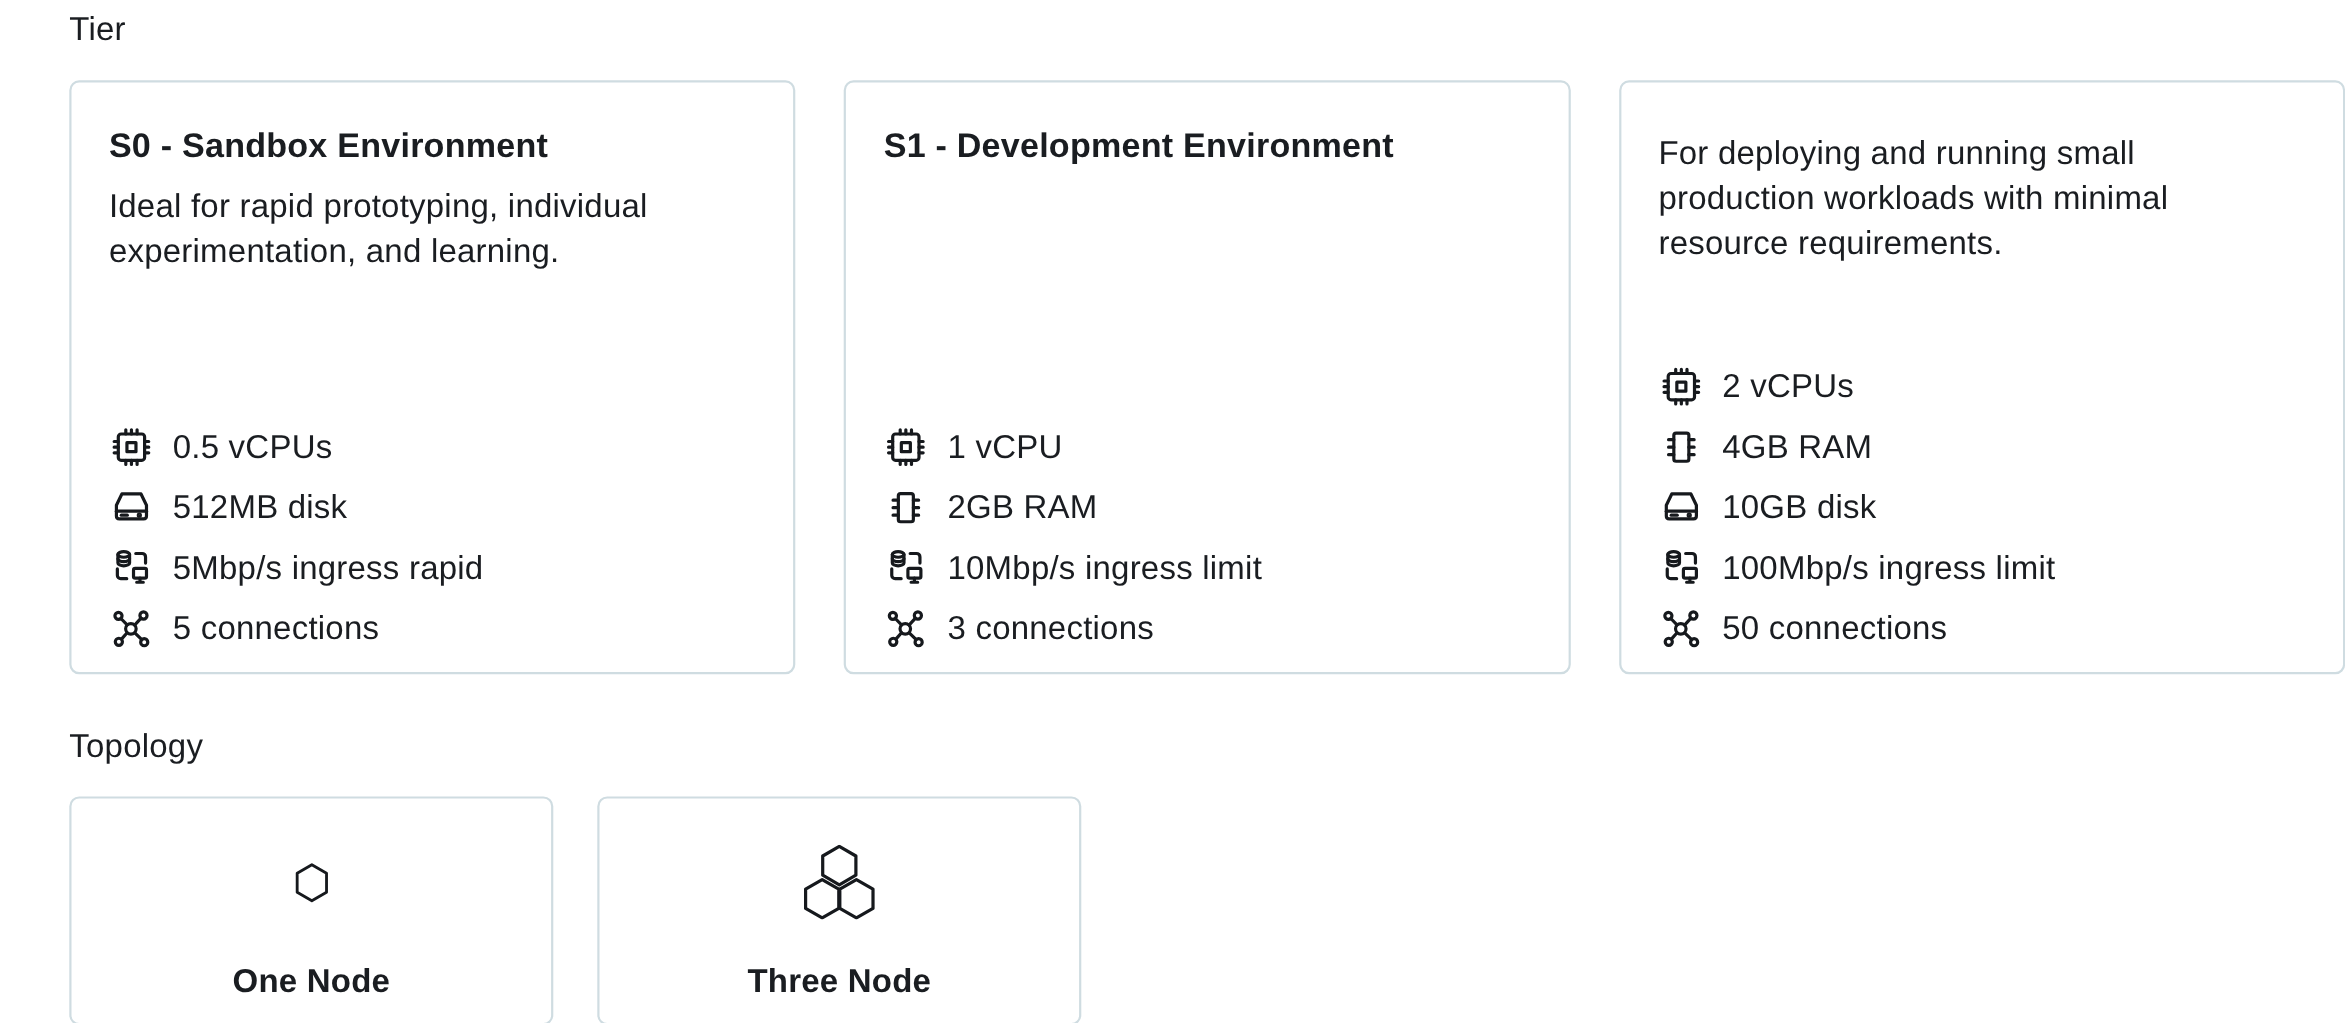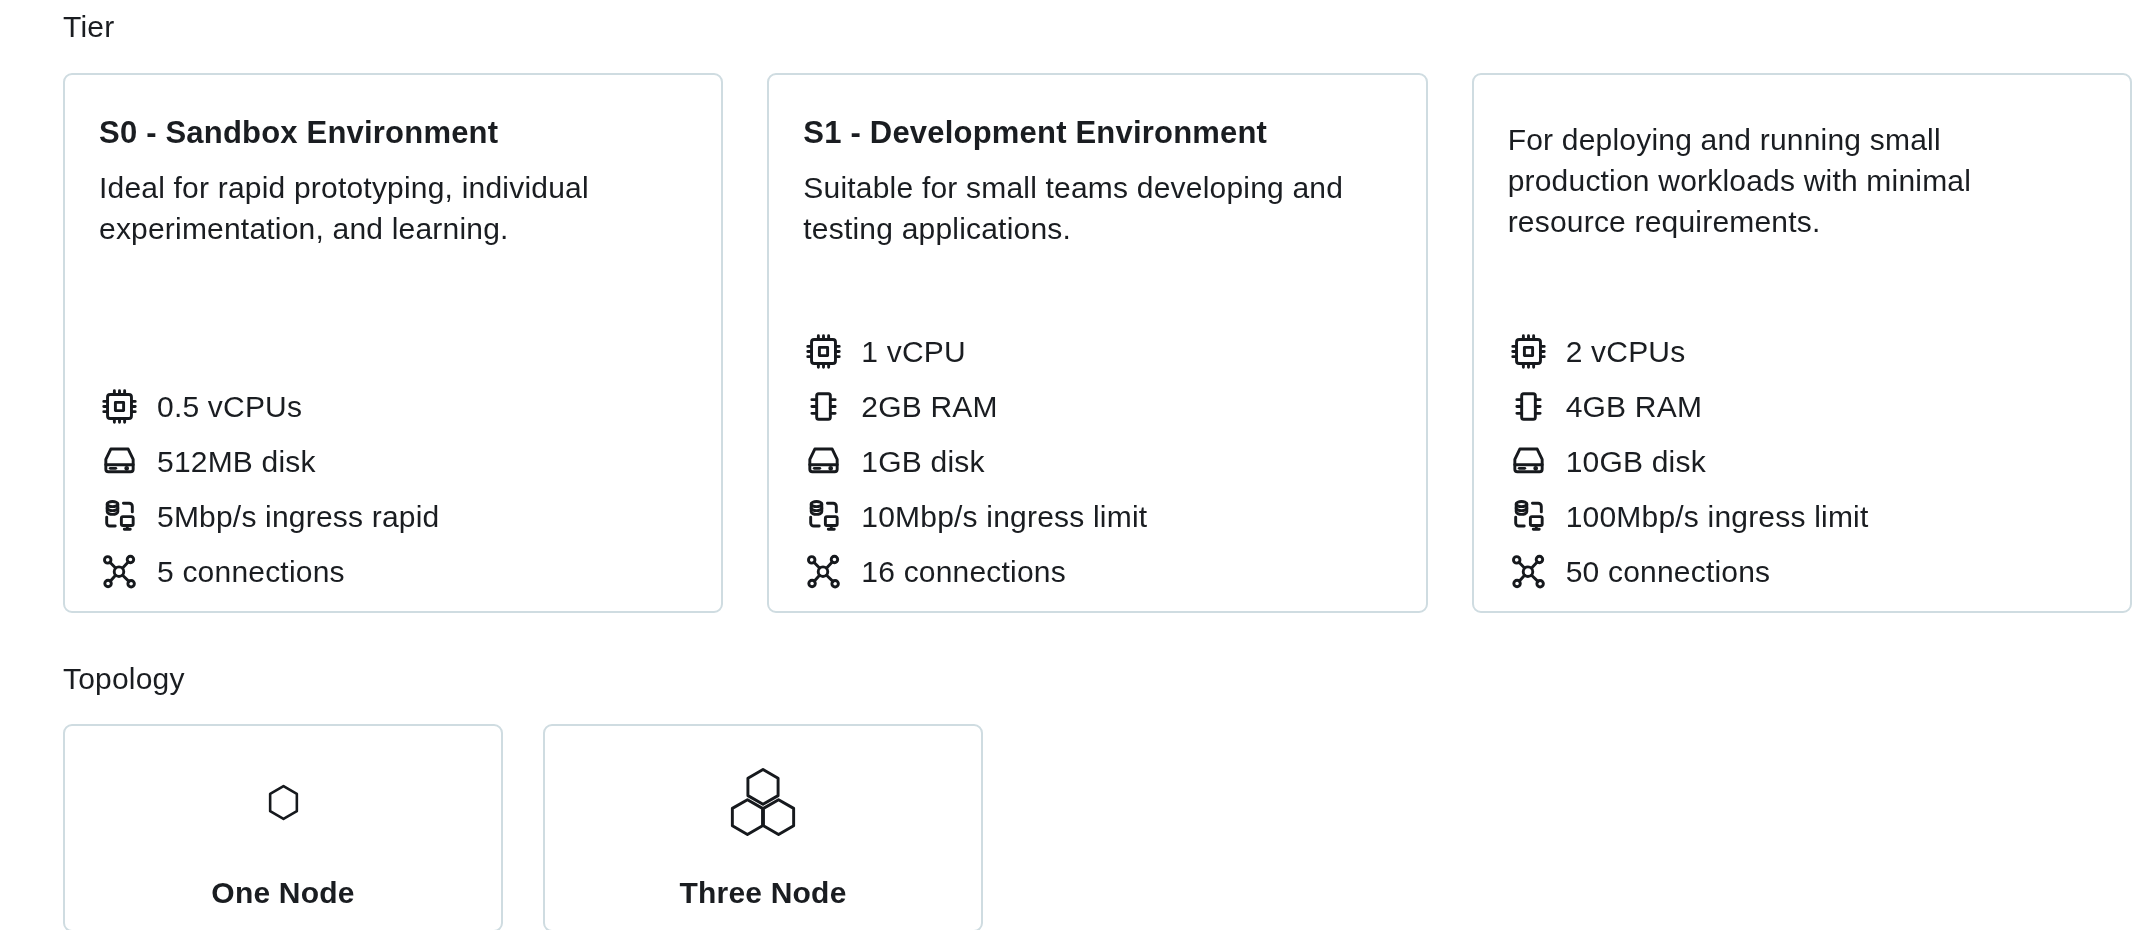--- a/index.html
+++ b/index.html
@@ -119,51 +119,39 @@
        <circle cx="18.8" cy="19.2" r="1.9"></circle>
        <path d="M9.7 10 6.4 6.6M13.7 10.1l3.4-3.7M9.7 14.2l-3 3.4M13.8 14.2l3.7 3.6"></path>
      </svg>
             </span>
             <span class="spec-text">5 connections</span>
           </div>
         </div>
       </div>
       <div class="tier-card">
         <div class="tier-title">S1 - Development Environment</div>
-        <div class="tier-desc">Suitable for small teams developing and testing applications.</div>
         <div class="spec-list">
           <div class="spec-row">
             <span class="spec-icon">
               <svg viewBox="0 0 24 24" fill="none" stroke="#16191d" stroke-width="1.7" stroke-linecap="round" stroke-linejoin="round">
        <rect x="5" y="5" width="14" height="14" rx="1.5"></rect>
        <rect x="9.6" y="9.6" width="4.8" height="4.8"></rect>
        <path d="M9 2.8V5M12 2.8V5M15 2.8V5M9 19v2.2M12 19v2.2M15 19v2.2M2.8 9H5M2.8 12H5M2.8 15H5M19 9h2.2M19 12h2.2M19 15h2.2"></path>
      </svg>
             </span>
             <span class="spec-text">1 vCPU</span>
           </div>
           <div class="spec-row">
             <span class="spec-icon">
               <svg viewBox="0 0 24 24" fill="none" stroke="#16191d" stroke-width="1.7" stroke-linecap="round" stroke-linejoin="round">
        <rect x="8" y="4.5" width="8" height="15" rx="1.2"></rect>
        <path d="M5.2 8H8M5.2 12H8M5.2 16H8M16 8h2.8M16 12h2.8M16 16h2.8"></path>
      </svg>
             </span>
             <span class="spec-text">2GB RAM</span>
-          </div>
-          <div class="spec-row">
-            <span class="spec-icon">
-              <svg viewBox="0 0 24 24" fill="none" stroke="#16191d" stroke-width="1.7" stroke-linecap="round" stroke-linejoin="round">
-       <path d="M6.9 4.7h10.2l2.9 6v5.8q0 1.5-1.5 1.5H5.5Q4 18 4 16.5v-5.8z"></path>
-       <path d="M4 13.9h16"></path>
-       <path d="M6.6 16h3.2"></path>
-       <circle cx="16.2" cy="16" r="0.55" fill="#16191d"></circle>
-     </svg>
-            </span>
-            <span class="spec-text">1GB disk</span>
           </div>
           <div class="spec-row">
             <span class="spec-icon">
               <svg viewBox="0 0 24 24" fill="none" stroke="#16191d" stroke-width="1.7" stroke-linecap="round" stroke-linejoin="round">
        <ellipse cx="7.9" cy="4.7" rx="3.1" ry="1.5"></ellipse>
        <path d="M4.8 4.7v4.5c0 .85 1.4 1.55 3.1 1.55s3.1-.7 3.1-1.55V4.7"></path>
        <path d="M4.8 7c0 .85 1.4 1.55 3.1 1.55S11 7.85 11 7"></path>
        <path d="M14.3 4.2h3.4a1.8 1.8 0 0 1 1.8 1.8v3.3"></path>
        <path d="M4.5 12.4v3.4a1.8 1.8 0 0 0 1.8 1.8h3.2"></path>
        <rect x="13.1" y="12.1" width="6.9" height="5.2" rx="0.9"></rect>
@@ -176,21 +164,21 @@
             <span class="spec-icon">
               <svg viewBox="0 0 24 24" fill="none" stroke="#16191d" stroke-width="1.7" stroke-linecap="round" stroke-linejoin="round">
        <circle cx="11.7" cy="12.1" r="2.8"></circle>
        <circle cx="5.1" cy="5.2" r="1.9"></circle>
        <circle cx="18.4" cy="5" r="1.9"></circle>
        <circle cx="5.3" cy="19" r="1.9"></circle>
        <circle cx="18.8" cy="19.2" r="1.9"></circle>
        <path d="M9.7 10 6.4 6.6M13.7 10.1l3.4-3.7M9.7 14.2l-3 3.4M13.8 14.2l3.7 3.6"></path>
      </svg>
             </span>
-            <span class="spec-text">16 connections</span>
+            <span class="spec-text">3 connections</span>
           </div>
         </div>
       </div>
       <div class="tier-card">
         <div class="tier-desc">For deploying and running small production workloads with minimal resource requirements.</div>
         <div class="spec-list">
           <div class="spec-row">
             <span class="spec-icon">
               <svg viewBox="0 0 24 24" fill="none" stroke="#16191d" stroke-width="1.7" stroke-linecap="round" stroke-linejoin="round">
        <rect x="5" y="5" width="14" height="14" rx="1.5"></rect>

